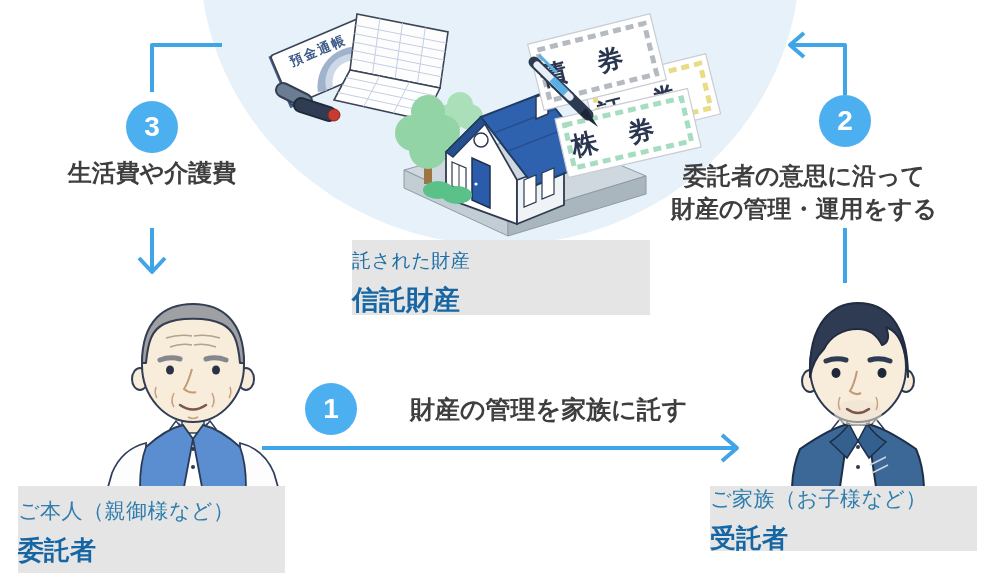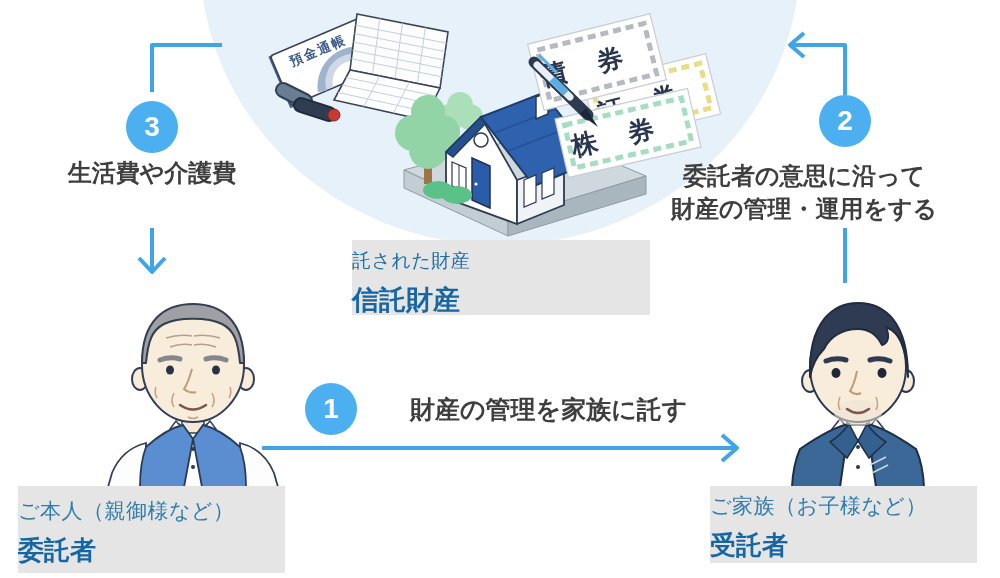--- a/index.html
+++ b/index.html
@@ -25,21 +25,21 @@
   #step1-text{left:374px;top:393px;text-align:right;font-size:25px;line-height:32px;margin-left:36px;}
   .label-box{
     position:absolute;background:#e5e5e5;text-align:left;
   }
   .label-box .caption{font-size:21px;color:#2e7dac;line-height:1.25;letter-spacing:0.5px;}
   .label-box .title{font-size:26px;color:#1766a4;font-weight:bold;line-height:1.3;margin-top:10px;}
   #assets-box{left:352px;top:240px;width:298px;height:75px;padding-top:9px;box-sizing:border-box;}
   #assets-box .caption{font-size:19px;color:#1e6fa6;}
   #assets-box .title{font-size:27px;}
   #settlor-box{left:18px;top:486px;width:267px;height:87px;padding-top:12px;box-sizing:border-box;}
-  #trustee-box{left:710px;top:486px;width:267px;height:77px;padding-top:7px;box-sizing:border-box;}
+  #trustee-box{left:710px;top:486px;width:267px;height:65px;box-sizing:border-box;}
 </style>
 </head>
 <body>
 
 <div id="canvas">
 
   <svg id="scene" viewBox="0 0 1000 578">
 
     <ellipse cx="500" cy="-42" rx="300" ry="287" fill="#e7f1f9"></ellipse>
 

